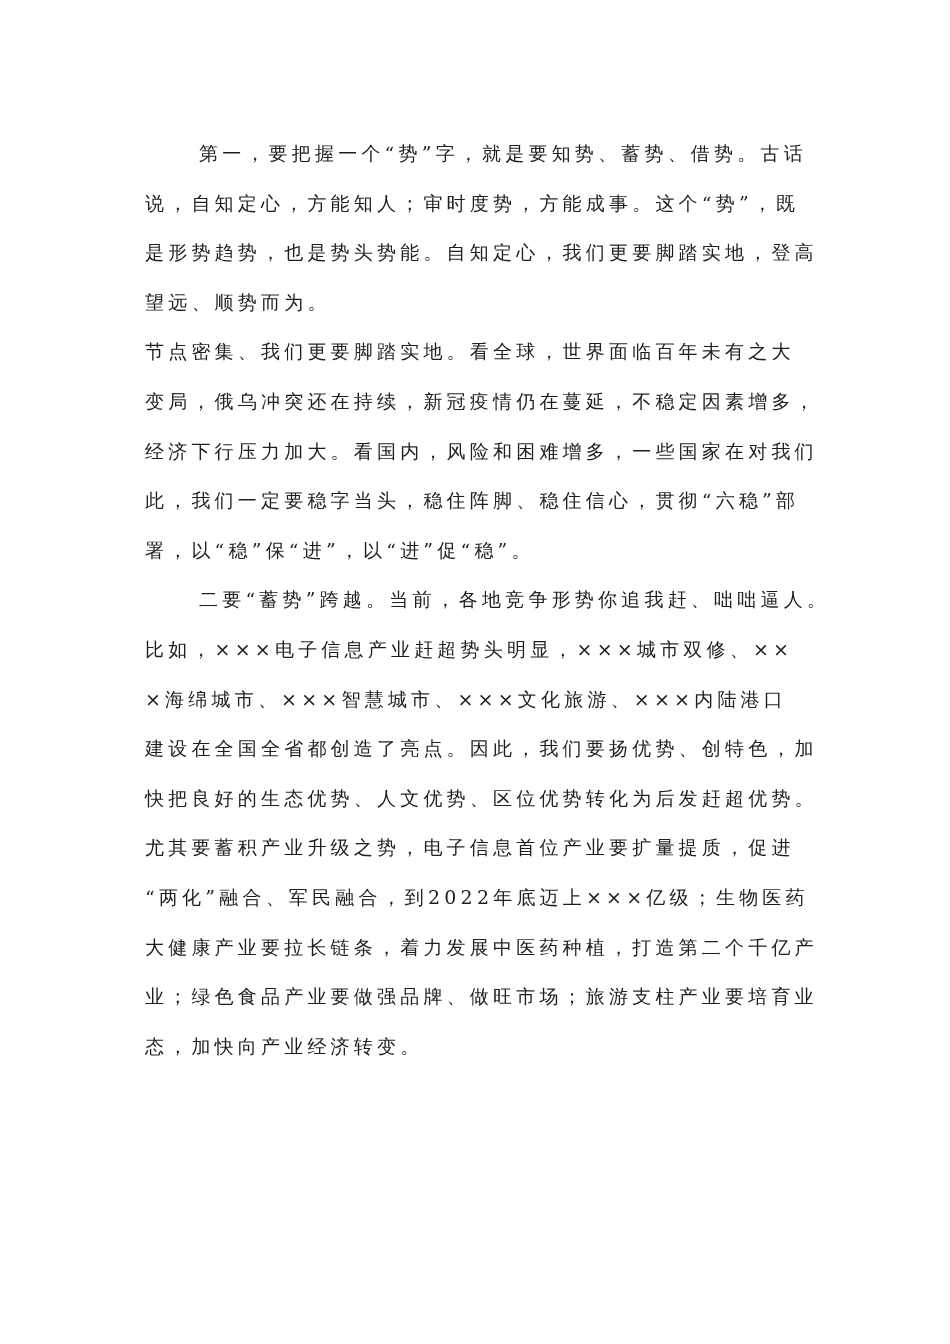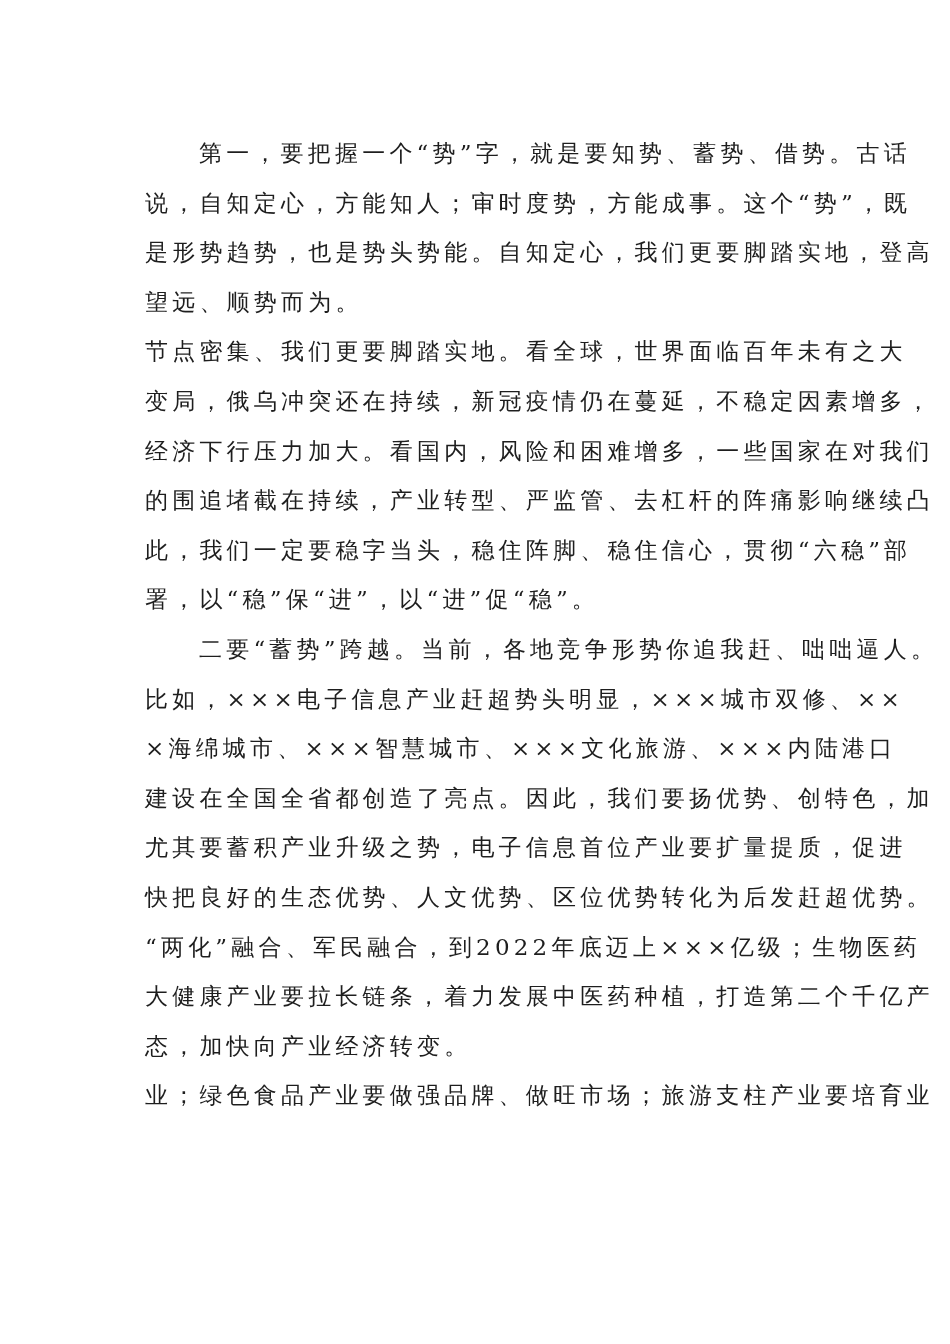--- a/index.html
+++ b/index.html
@@ -4,47 +4,46 @@
 <style>
   html, body { margin: 0; padding: 0; background: #ffffff; }
   body { width: 950px; height: 1344px; position: relative; overflow: hidden; }
   .page {
     position: absolute; left: 145px; top: 133px; width: 660px;
     font-family: "DejaVu Serif", "Liberation Serif", serif;
     color: #1e1e1e;
   }
   .line {
     display: block; height: 49.6px; line-height: 40px;
-    font-size: 23px; letter-spacing: 4.2px; white-space: nowrap;
+    font-size: 19px; letter-spacing: 4.2px; white-space: nowrap;
   }
   .indent { padding-left: 54px; }
 </style>
 </head>
 <body>
 
 <div class="page">
   <div>
     <span class="line indent">第一，要把握一个“势”字，就是要知势、蓄势、借势。古话</span>
     <span class="line">说，自知定心，方能知人；审时度势，方能成事。这个“势”，既</span>
     <span class="line">是形势趋势，也是势头势能。自知定心，我们更要脚踏实地，登高</span>
     <span class="line">望远、顺势而为。</span>
   </div>
   <div>
     <span class="line">节点密集、我们更要脚踏实地。看全球，世界面临百年未有之大</span>
     <span class="line">变局，俄乌冲突还在持续，新冠疫情仍在蔓延，不稳定因素增多，</span>
     <span class="line">经济下行压力加大。看国内，风险和困难增多，一些国家在对我们</span>
-    <span class="line">的围追堵截在持续，产业转型、严监管、去杠杆的阵痛影响继续凸</span>
     <span class="line">此，我们一定要稳字当头，稳住阵脚、稳住信心，贯彻“六稳”部</span>
     <span class="line">署，以“稳”保“进”，以“进”促“稳”。</span>
   </div>
   <div>
     <span class="line indent">二要“蓄势”跨越。当前，各地竞争形势你追我赶、咄咄逼人。</span>
     <span class="line">比如，×××电子信息产业赶超势头明显，×××城市双修、××</span>
     <span class="line">×海绵城市、×××智慧城市、×××文化旅游、×××内陆港口</span>
     <span class="line">建设在全国全省都创造了亮点。因此，我们要扬优势、创特色，加</span>
+    <span class="line">快把良好的生态优势、人文优势、区位优势转化为后发赶超优势。</span>
     <span class="line">尤其要蓄积产业升级之势，电子信息首位产业要扩量提质，促进</span>
-    <span class="line">快把良好的生态优势、人文优势、区位优势转化为后发赶超优势。</span>
     <span class="line">“两化”融合、军民融合，到2022年底迈上×××亿级；生物医药</span>
     <span class="line">大健康产业要拉长链条，着力发展中医药种植，打造第二个千亿产</span>
+    <span class="line">业；绿色食品产业要做强品牌、做旺市场；旅游支柱产业要培育业</span>
     <span class="line">态，加快向产业经济转变。</span>
-    <span class="line">业；绿色食品产业要做强品牌、做旺市场；旅游支柱产业要培育业</span>
   </div>
 </div>
 
 </body></html>

